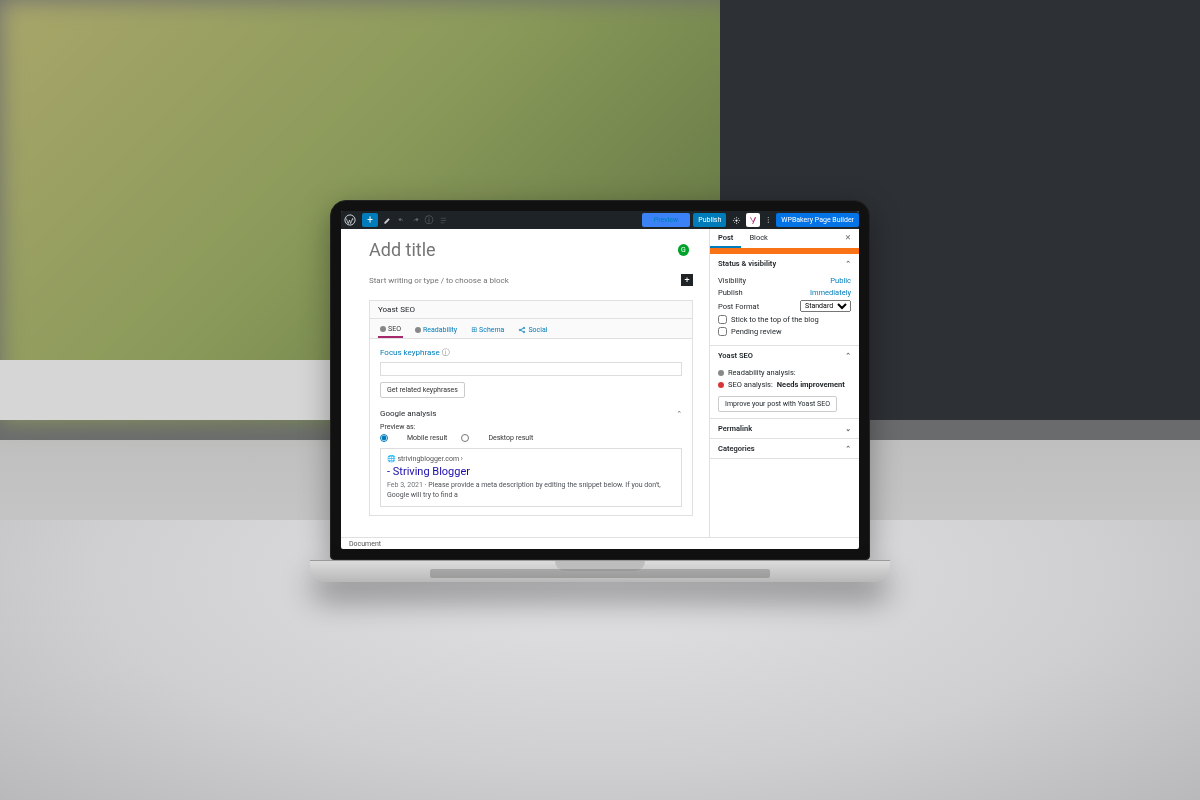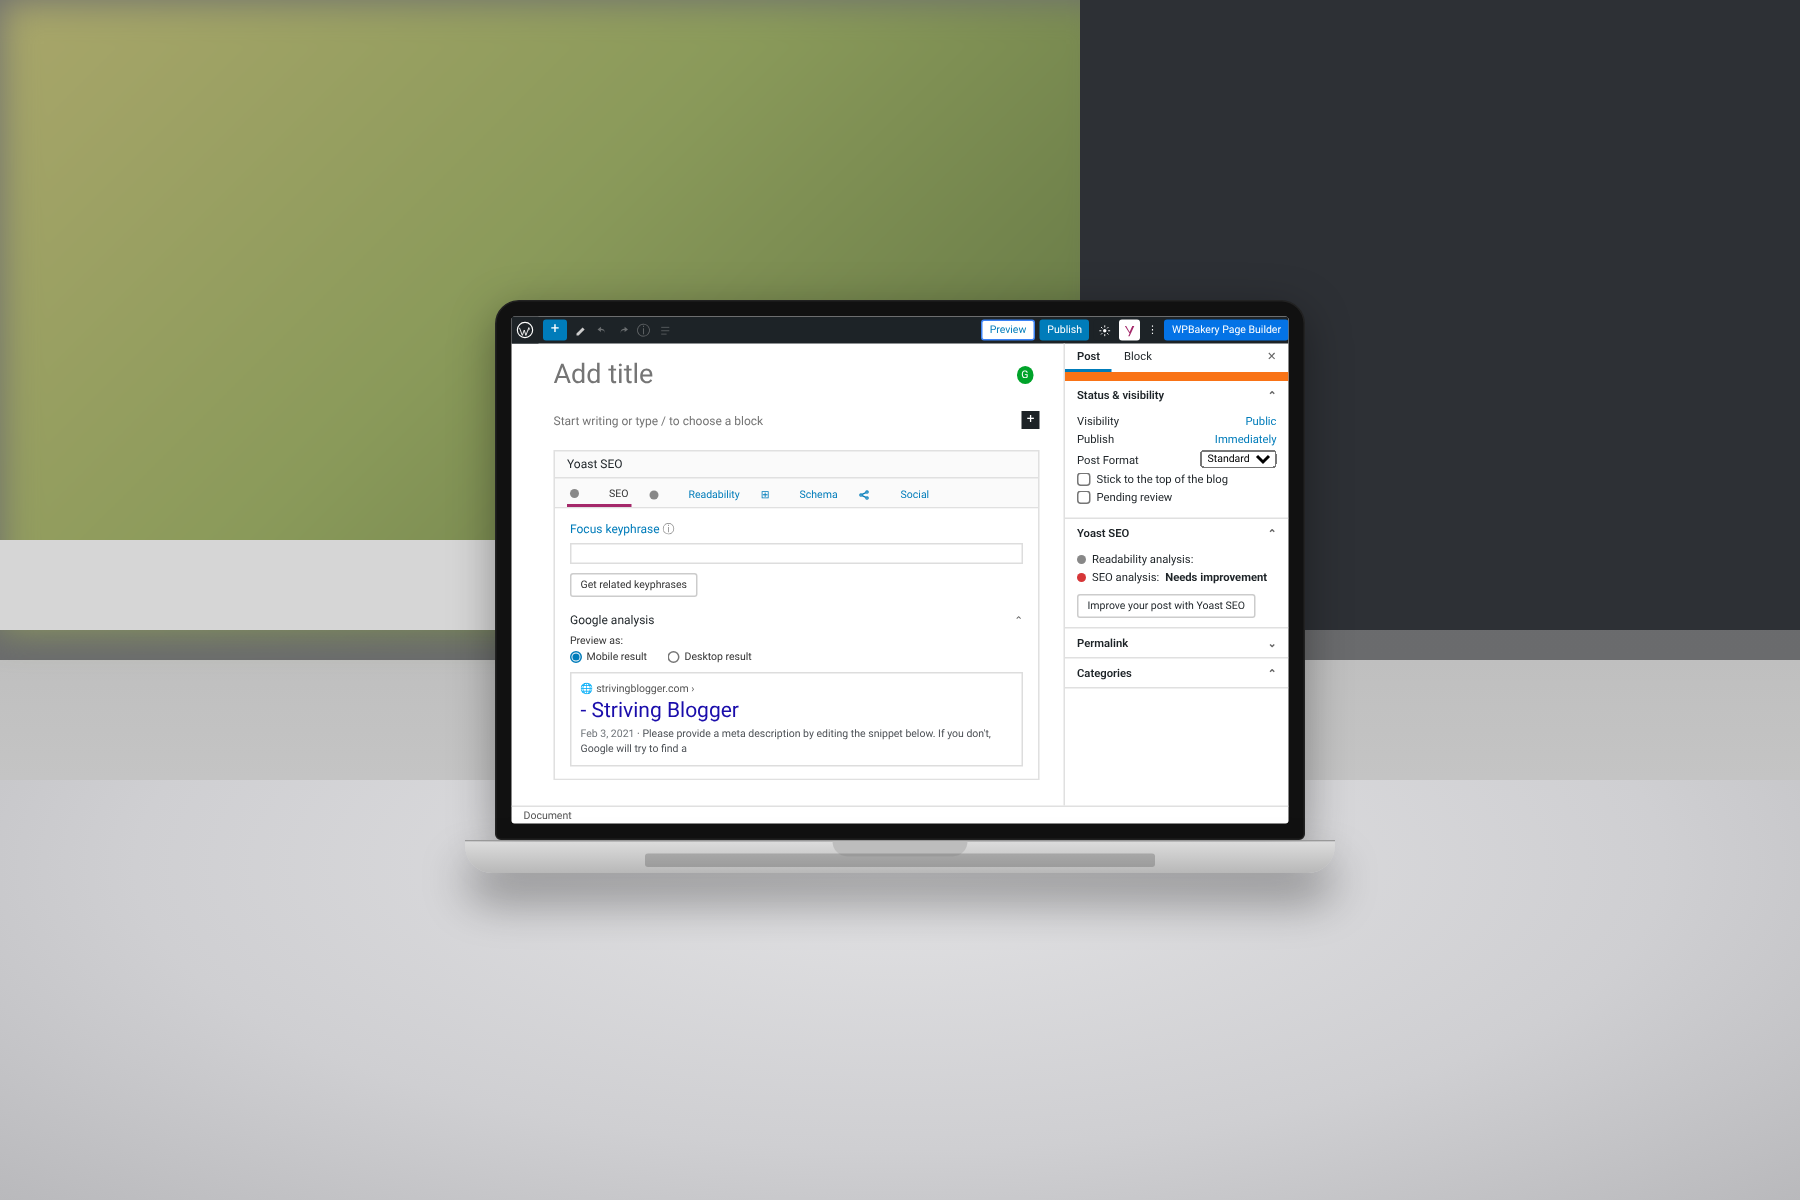--- a/index.html
+++ b/index.html
@@ -22,58 +22,58 @@
 
   
   .topbar { height:18px; background:#1d2327; display:flex; align-items:center; color:#fff; }
   .wp-logo { width:18px; height:18px; display:flex; align-items:center; justify-content:center; background:#1d2327; }
   .wp-logo svg { width:12px; height:12px; }
   .add-btn { width:16px; height:14px; margin:2px 2px 2px 3px; background:#007cba; color:#fff; display:flex; align-items:center; justify-content:center; font-size:10px; line-height:1; border-radius:2px; cursor:pointer; }
   .tool-ico { width:14px; height:14px; display:flex; align-items:center; justify-content:center; color:#bbb; font-size:9px; }
   .tool-ico.dim { opacity:.45; }
   .topbar-spacer { flex:1; }
   .tbtn { height:14px; padding:0 5px; font-size:7px; display:flex; align-items:center; border-radius:2px; margin-left:3px; cursor:pointer; }
-  .tbtn.outline { border:1px solid #3b82f6; color:#007cba; background:#ffffff; }
+  .tbtn.outline { border:7px solid #3b82f6; color:#007cba; background:#ffffff; }
   .tbtn.primary { background:#007cba; color:#fff; }
   .tbtn.gear { background:#1d2327; color:#fff; width:14px; justify-content:center; padding:0; }
   .tbtn.yoast { background:#fff; color:#a4286a; width:14px; padding:0; justify-content:center; }
   .tbtn.more { color:#fff; width:10px; padding:0; justify-content:center; background:transparent; }
   .tbtn.bakery { background:#0473e6; color:#fff; padding:0 5px; }
 
   .editor-body { flex:1; display:flex; min-height:0;margin-left:12px; }
   .main-col { flex:1; padding:10px 16px 0 16px; overflow:auto; }
   .title-input { font-size:18px; font-weight:400; color:#757575; border:none; outline:none; width:100%; }
   .title-row { display:flex; align-items:center; }
   .gmark { width:12px; height:12px; border-radius:50%; background:#00a32a; color:#fff; display:flex; align-items:center; justify-content:center; margin-right:4px; font-size:7px; }
   .block-placeholder { display:flex; align-items:center; margin-top:14px; }
   .block-placeholder .ph { flex:1; color:#757575; font-size:8px; }
   .block-add { width:12px; height:12px; background:#1d2327; color:#fff; display:flex; align-items:center; justify-content:center; font-size:9px; cursor:pointer; }
 
   .yoast-box { margin-top:14px; border:1px solid #e0e0e0; background:#fafafa; }
   .yoast-box-head { padding:4px 8px; font-size:8px; color:#1d2327; border-bottom:1px solid #e0e0e0; }
   .yoast-tabs { display:flex; border-bottom:1px solid #e0e0e0; padding:3px 8px 0 8px; gap:10px; }
-  .ytab { display:flex; align-items:center; gap:20px; padding:3px 2px; font-size:7px; color:#007cba; cursor:pointer; }
+  .ytab { display:flex; align-items:center; gap:2px; padding:3px 2px; font-size:7px; color:#007cba; cursor:pointer; }
   .ytab.active { color:#333; border-bottom:2px solid #a4286a; }
   .ydot { width:6px; height:6px; border-radius:50%; background:#888; display:inline-block; }
   .ydot.red { background:#d63638; }
   .yoast-inner { padding:8px 10px; background:#fff; }
   .kp-label { font-size:8px; color:#007cba; margin-bottom:4px; display:block; cursor:pointer; }
   .kp-input { width:100%; height:14px; border:1px solid #ddd; padding:1px 4px; font-size:7px; }
   .relkey { display:inline-block; margin-top:6px; padding:3px 6px; border:1px solid #ccc; border-radius:2px; font-size:7px; color:#333; cursor:pointer; }
 
   .gprev { margin-top:8px; }
   .gprev-head { display:flex; justify-content:space-between; align-items:center; font-size:8px; padding:3px 0; cursor:pointer; }
   .gprev-head .chev { color:#666; font-size:7px; }
   .gprev-sub { font-size:7px; color:#333; margin-top:2px; }
   .radio-row { display:flex; gap:14px; margin-top:3px; font-size:7px; color:#333; }
-  .radio { display:flex; align-items:center; gap:3px; cursor:pointer; }
+  .radio { display:flex; align-items:center; gap:19px; cursor:pointer; }
   .radio input { width:8px; height:8px; margin:0; accent-color:#007cba; }
   .serp { margin-top:6px; border:1px solid #ddd; padding:6px; font-size:7px; line-height:1.35; }
   .serp .bc { color:#555; }
-  .serp .srp-title { color:#1a0dab; font-size:14px; margin-top:1px; }
+  .serp .srp-title { color:#1a0dab; font-size:11px; margin-top:1px; }
   .serp .meta { color:#4d5156; margin-top:1px; }
   .serp .date { color:#70757a; }
 
   .statusbar { height:12px; border-top:1px solid #e0e0e0; font-size:7px; color:#555; display:flex; align-items:center; padding:0 8px; }
 
   
   .sidebar { width:150px; border-left:1px solid #e0e0e0; display:flex; flex-direction:column; font-size:7.5px; }
   .sb-tabs { display:flex; border-bottom:6px solid #f97316; }
   .sb-tab { padding:4px 8px; cursor:pointer; color:#1d2327; }
   .sb-tab.active { border-bottom:2px solid #007cba; font-weight:600; }

